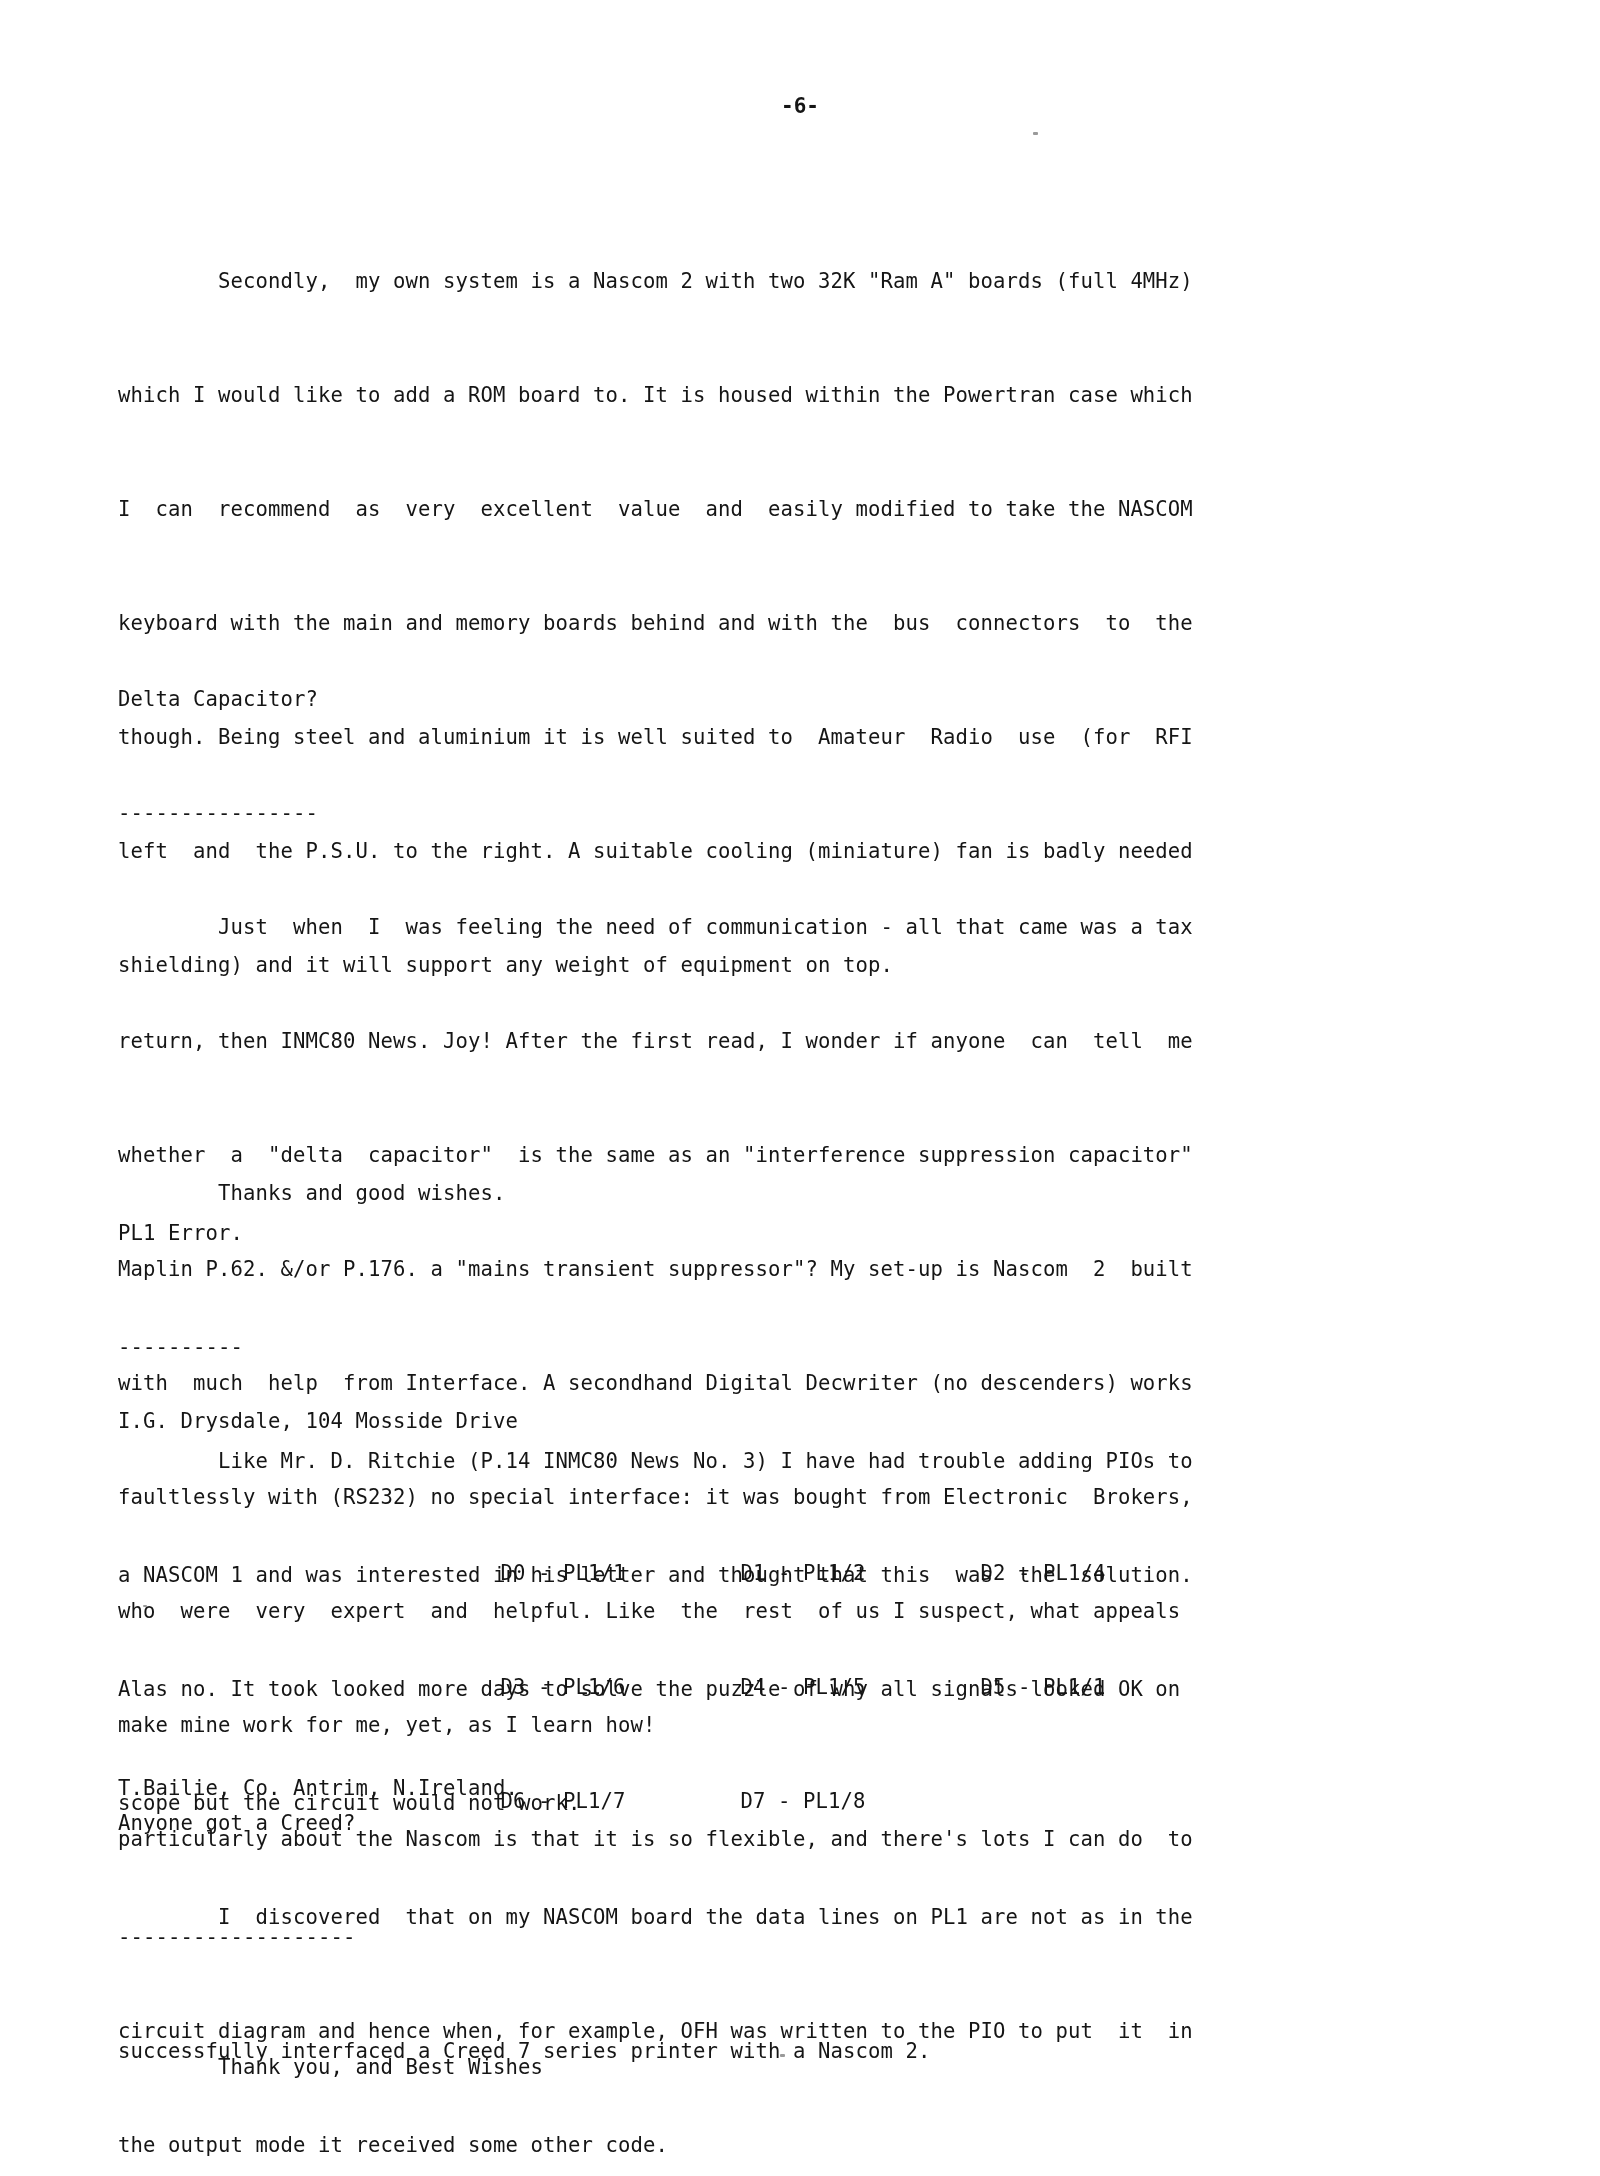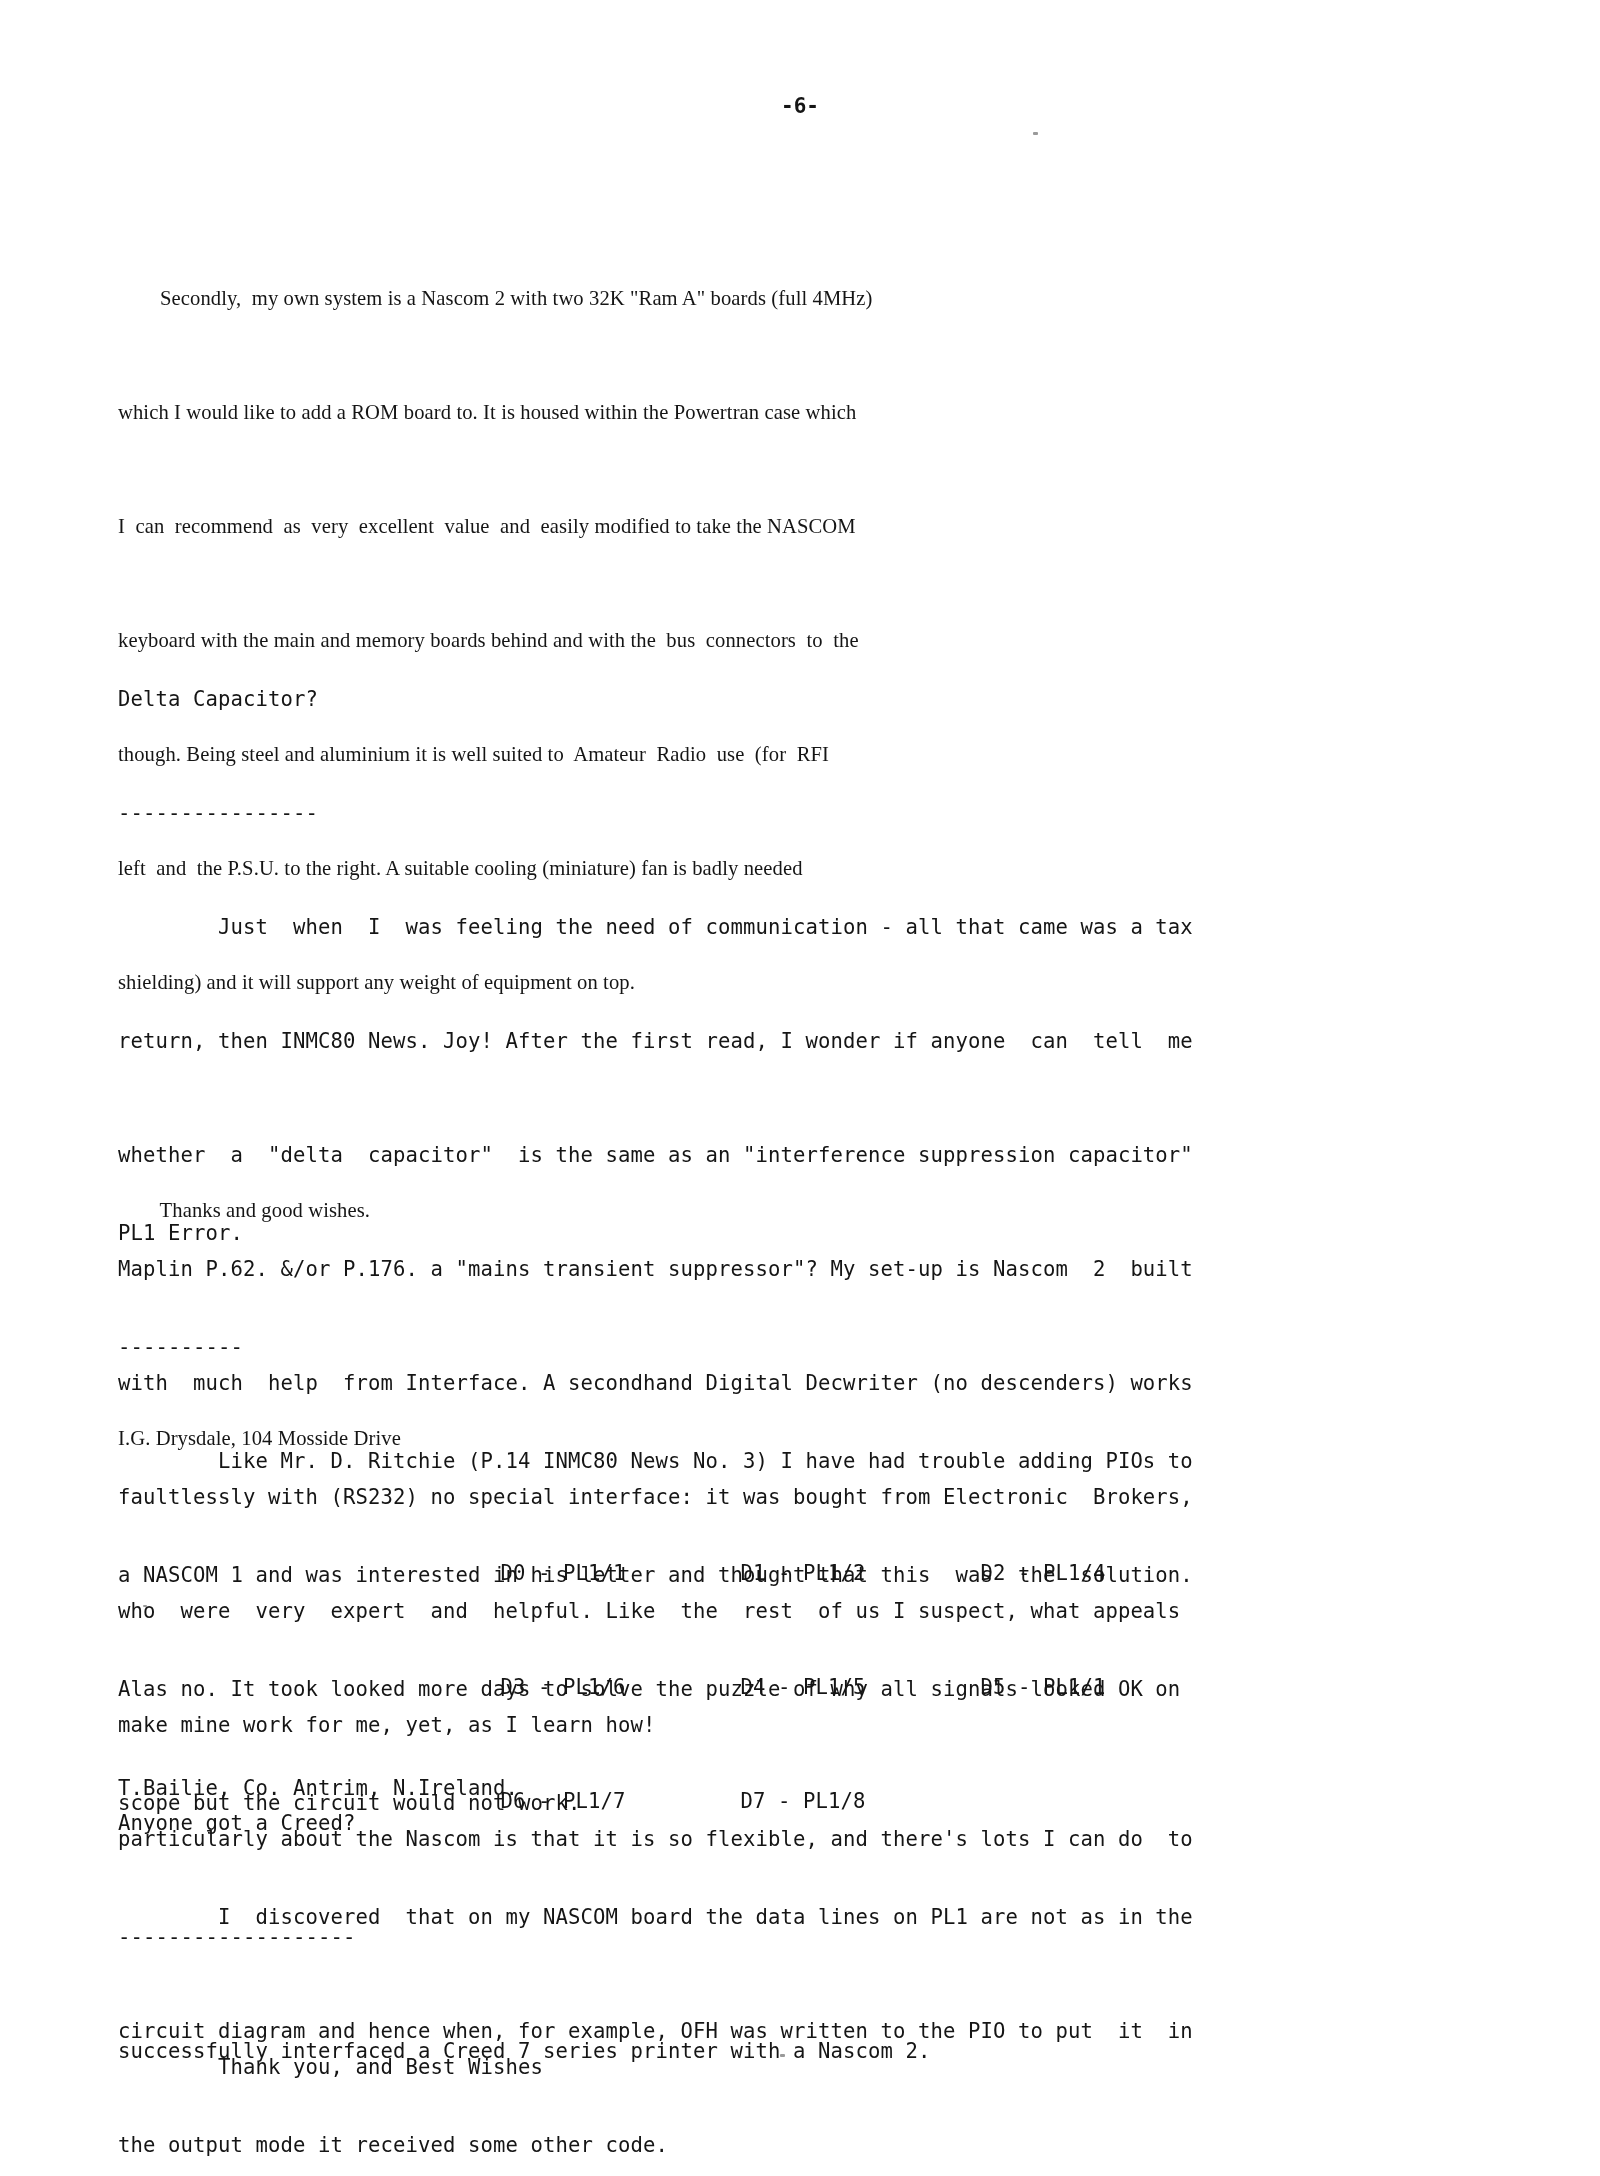--- a/index.html
+++ b/index.html
@@ -71,21 +71,21 @@
 <body>
 
 <div class="page">
 
   <div class="page-number">-6-</div>
 
   <span class="speck s1"></span>
   <span class="speck s3"></span>
   <span class="speck s2"></span>
 
-  <div class="body-block" style="top:203px;font-family:Liberation Serif, serif;">
+  <div class="body-block" style="top:186px;">
     <span class="line">        Secondly,  my own system is a Nascom 2 with two 32K "Ram A" boards (full 4MHz)</span>
     <span class="line">which I would like to add a ROM board to. It is housed within the Powertran case which</span>
     <span class="line">I  can  recommend  as  very  excellent  value  and  easily modified to take the NASCOM</span>
     <span class="line">keyboard with the main and memory boards behind and with the  bus  connectors  to  the</span>
     <span class="line">though. Being steel and aluminium it is well suited to  Amateur  Radio  use  (for  RFI</span>
     <span class="line">left  and  the P.S.U. to the right. A suitable cooling (miniature) fan is badly needed</span>
     <span class="line">shielding) and it will support any weight of equipment on top.</span>
     <span class="spacer"></span>
     <span class="line">        Thanks and good wishes.</span>
     <span class="spacer"></span>

